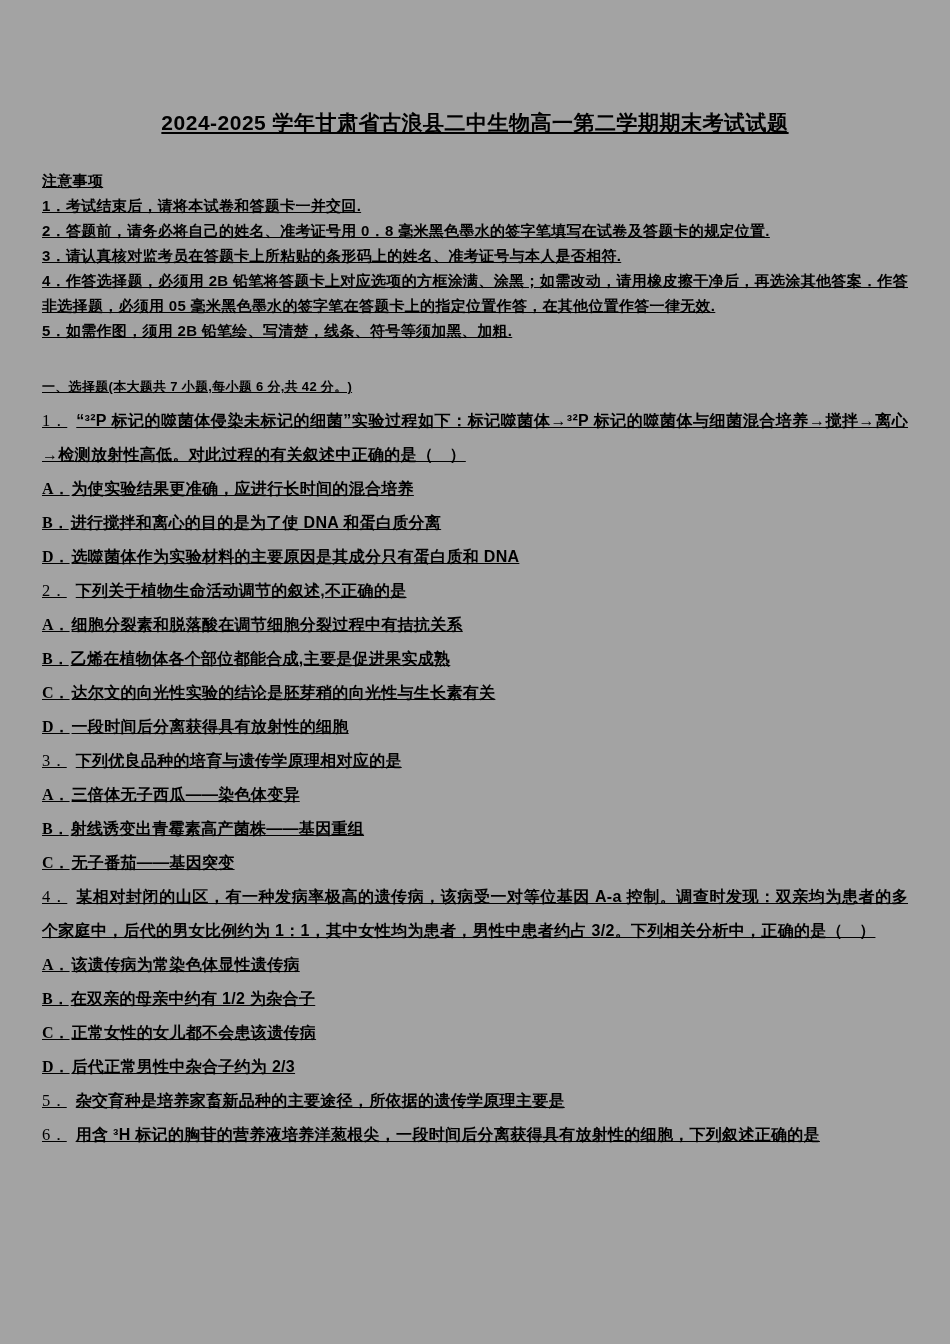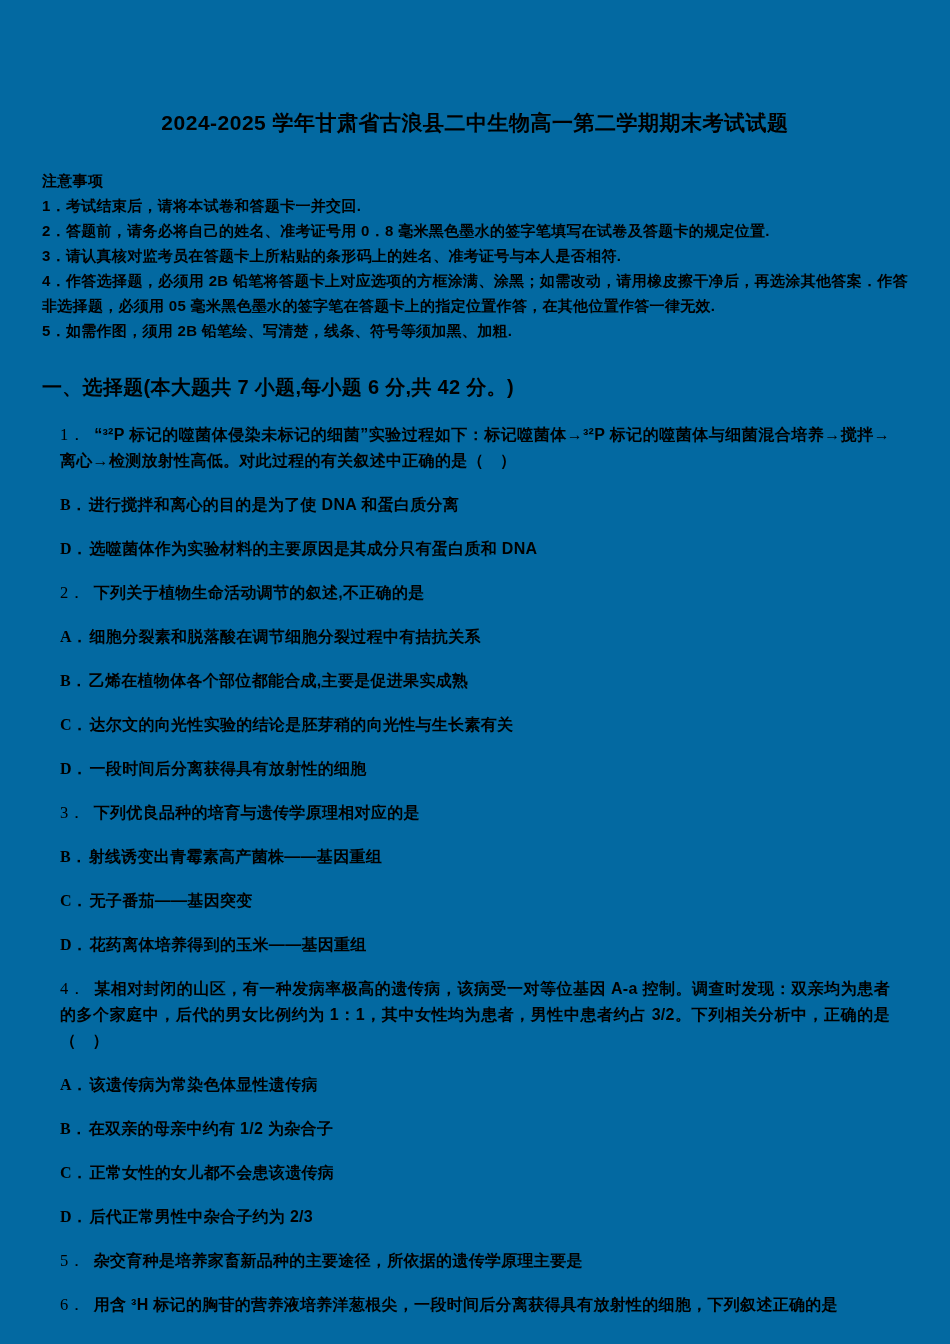--- a/index.html
+++ b/index.html
@@ -12,21 +12,22 @@
     height: 1344px;
     overflow: hidden;
     color: #000000;
     font-family: "Liberation Sans", sans-serif;
   }
   .page {
     box-sizing: border-box;
     width: 950px;
     height: 1344px;
     padding: 108px 42px 0 42px;
-    background: #0369a1;
+    background: #a3a3a3;
+    text-decoration: underline;
   }
   .doc-title {
     margin: 0 0 13px 0;
     text-align: center;
     font-size: 21px;
     font-weight: 700;
     line-height: 30px;
     font-family: "Liberation Sans", sans-serif;
     letter-spacing: 0.5px;
   }
@@ -36,28 +37,28 @@
     line-height: 25px;
     font-weight: 700;
     text-align: justify;
   }
   .notice .notice-heading {
     font-weight: 700;
     margin-top: 30px;
   }
   .section-header {
     margin: 27px 0 0 0;
-    font-size: 20px;
+    font-size: 13px;
     line-height: 34px;
     font-weight: 700;
   }
   .qarea p {
-    margin: 18px;
+    margin: 0;
     font-size: 16px;
-    line-height: 26px;
+    line-height: 34px;
   }
   .stem {
     text-align: justify;
   }
   .qnum {
     font-family: "Liberation Serif", serif;
     font-weight: 400;
     font-size: 16.5px;
     margin-right: 9px;
   }
@@ -90,37 +91,38 @@
     <p class="zh">4．作答选择题，必须用 2B 铅笔将答题卡上对应选项的方框涂满、涂黑；如需改动，请用橡皮擦干净后，再选涂其他答案．作答非选择题，必须用 05 毫米黑色墨水的签字笔在答题卡上的指定位置作答，在其他位置作答一律无效.</p>
     <p class="zh">5．如需作图，须用 2B 铅笔绘、写清楚，线条、符号等须加黑、加粗.</p>
   </div>
 
   <p class="section-header zh">一、选择题(本大题共 7 小题,每小题 6 分,共 42 分。)</p>
 
   <div class="qarea">
 
     <div>
       <p class="stem"><span class="qnum">1．</span><span class="zh">“³²P 标记的噬菌体侵染未标记的细菌”实验过程如下：标记噬菌体→³²P 标记的噬菌体与细菌混合培养→搅拌→离心→检测放射性高低。对此过程的有关叙述中正确的是（　）</span></p>
+      <p><span class="opt-label">A．</span><span class="zh">为使实验结果更准确，应进行长时间的混合培养</span></p>
       <p><span class="opt-label">B．</span><span class="zh">进行搅拌和离心的目的是为了使 DNA 和蛋白质分离</span></p>
       <p><span class="opt-label">D．</span><span class="zh">选噬菌体作为实验材料的主要原因是其成分只有蛋白质和 DNA</span></p>
     </div>
 
     <div>
       <p class="stem"><span class="qnum">2．</span><span class="zh">下列关于植物生命活动调节的叙述,不正确的是</span></p>
       <p><span class="opt-label">A．</span><span class="zh">细胞分裂素和脱落酸在调节细胞分裂过程中有拮抗关系</span></p>
       <p><span class="opt-label">B．</span><span class="zh">乙烯在植物体各个部位都能合成,主要是促进果实成熟</span></p>
       <p><span class="opt-label">C．</span><span class="zh">达尔文的向光性实验的结论是胚芽稍的向光性与生长素有关</span></p>
       <p><span class="opt-label">D．</span><span class="zh">一段时间后分离获得具有放射性的细胞</span></p>
     </div>
 
     <div>
       <p class="stem"><span class="qnum">3．</span><span class="zh">下列优良品种的培育与遗传学原理相对应的是</span></p>
+      <p><span class="opt-label">A．</span><span class="zh">三倍体无子西瓜——染色体变异</span></p>
       <p><span class="opt-label">B．</span><span class="zh">射线诱变出青霉素高产菌株——基因重组</span></p>
       <p><span class="opt-label">C．</span><span class="zh">无子番茄——基因突变</span></p>
-      <p><span class="opt-label">D．</span><span class="zh">花药离体培养得到的玉米——基因重组</span></p>
     </div>
 
     <div>
       <p class="stem"><span class="qnum">4．</span><span class="zh">某相对封闭的山区，有一种发病率极高的遗传病，该病受一对等位基因 A-a 控制。调查时发现：双亲均为患者的多个家庭中，后代的男女比例约为 1：1，其中女性均为患者，男性中患者约占 3/2。下列相关分析中，正确的是（　）</span></p>
       <p><span class="opt-label">A．</span><span class="zh">该遗传病为常染色体显性遗传病</span></p>
       <p><span class="opt-label">B．</span><span class="zh">在双亲的母亲中约有 1/2 为杂合子</span></p>
       <p><span class="opt-label">C．</span><span class="zh">正常女性的女儿都不会患该遗传病</span></p>
       <p><span class="opt-label">D．</span><span class="zh">后代正常男性中杂合子约为 2/3</span></p>
     </div>
 

